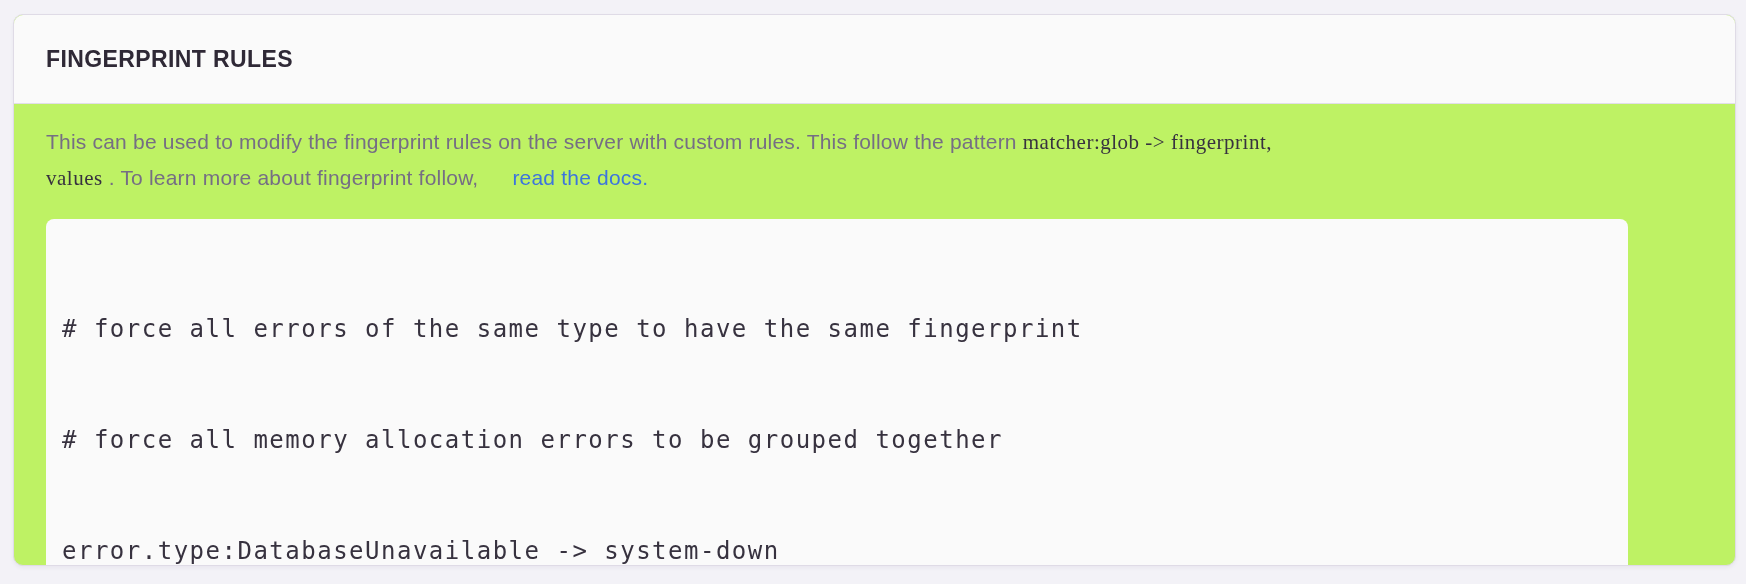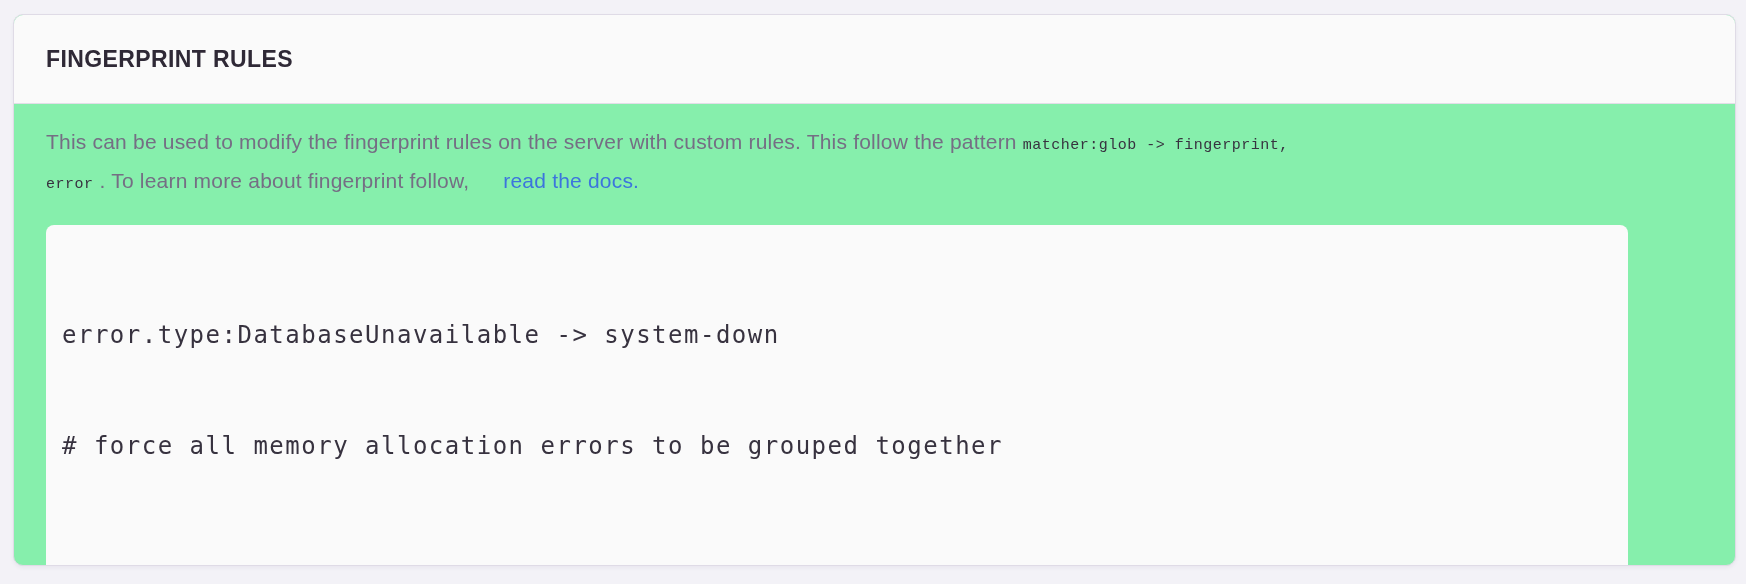--- a/index.html
+++ b/index.html
@@ -11,21 +11,21 @@
     background: #f3f2f7;
     font-family: "Liberation Sans", sans-serif;
     overflow: hidden;
   }
   .panel {
     position: absolute;
     left: 13px;
     top: 14px;
     width: 1723px;
     height: 552px;
-    background: #86efac;
+    background: #bef264;
     border: 1px solid #dfdbe6;
     border-radius: 10px;
     box-shadow: 0 2px 4px rgba(45, 0, 85, 0.05);
     overflow: hidden;
   }
   .panel-header {
     height: 89px;
     background: #fafafa;
     border-bottom: 1px solid #e2dee8;
     display: flex;
@@ -43,22 +43,22 @@
     padding: 20px 34px 0 32px;
   }
   .description {
     margin: 0;
     font-size: 21px;
     line-height: 35px;
     color: #756e84;
     letter-spacing: 0.2px;
   }
   .description code {
-    font-family: Liberation Mono, monospace;
-    font-size: 15px;
+    font-family: Liberation Serif, serif;
+    font-size: 21px;
     color: #37323f;
     letter-spacing: 0.5px;
   }
   .docs-link {
     color: #3c74dd;
     text-decoration: none;
     margin-left: 28px;
   }
   .example-block {
     margin: 23px 73px 0 0;
@@ -77,22 +77,23 @@
 </style>
 </head>
 <body>
 
 <section class="panel">
   <header class="panel-header">
     <h2 class="panel-title">FINGERPRINT RULES</h2>
   </header>
 
   <div class="panel-body">
-    <p class="description"><span>This can be used to modify the fingerprint rules on the server with custom rules. This follow the pattern </span><code>matcher:glob -&gt; fingerprint,</code><br><code>error</code><span> . To learn more about fingerprint follow, </span><a href="#" class="docs-link">read the docs.</a></p>
+    <p class="description"><span>This can be used to modify the fingerprint rules on the server with custom rules. This follow the pattern </span><code>matcher:glob -&gt; fingerprint,</code><br><code>values</code><span> . To learn more about fingerprint follow, </span><a href="#" class="docs-link">read the docs.</a></p>
 
     <div class="example-block">
+      <span class="code-line"># force all errors of the same type to have the same fingerprint</span>
+      <span class="code-line"># force all memory allocation errors to be grouped together</span>
       <span class="code-line">error.type:DatabaseUnavailable -&gt; system-down</span>
-      <span class="code-line"># force all memory allocation errors to be grouped together</span>
       
     </div>
 
   </div>
 </section>
 
 </body></html>

